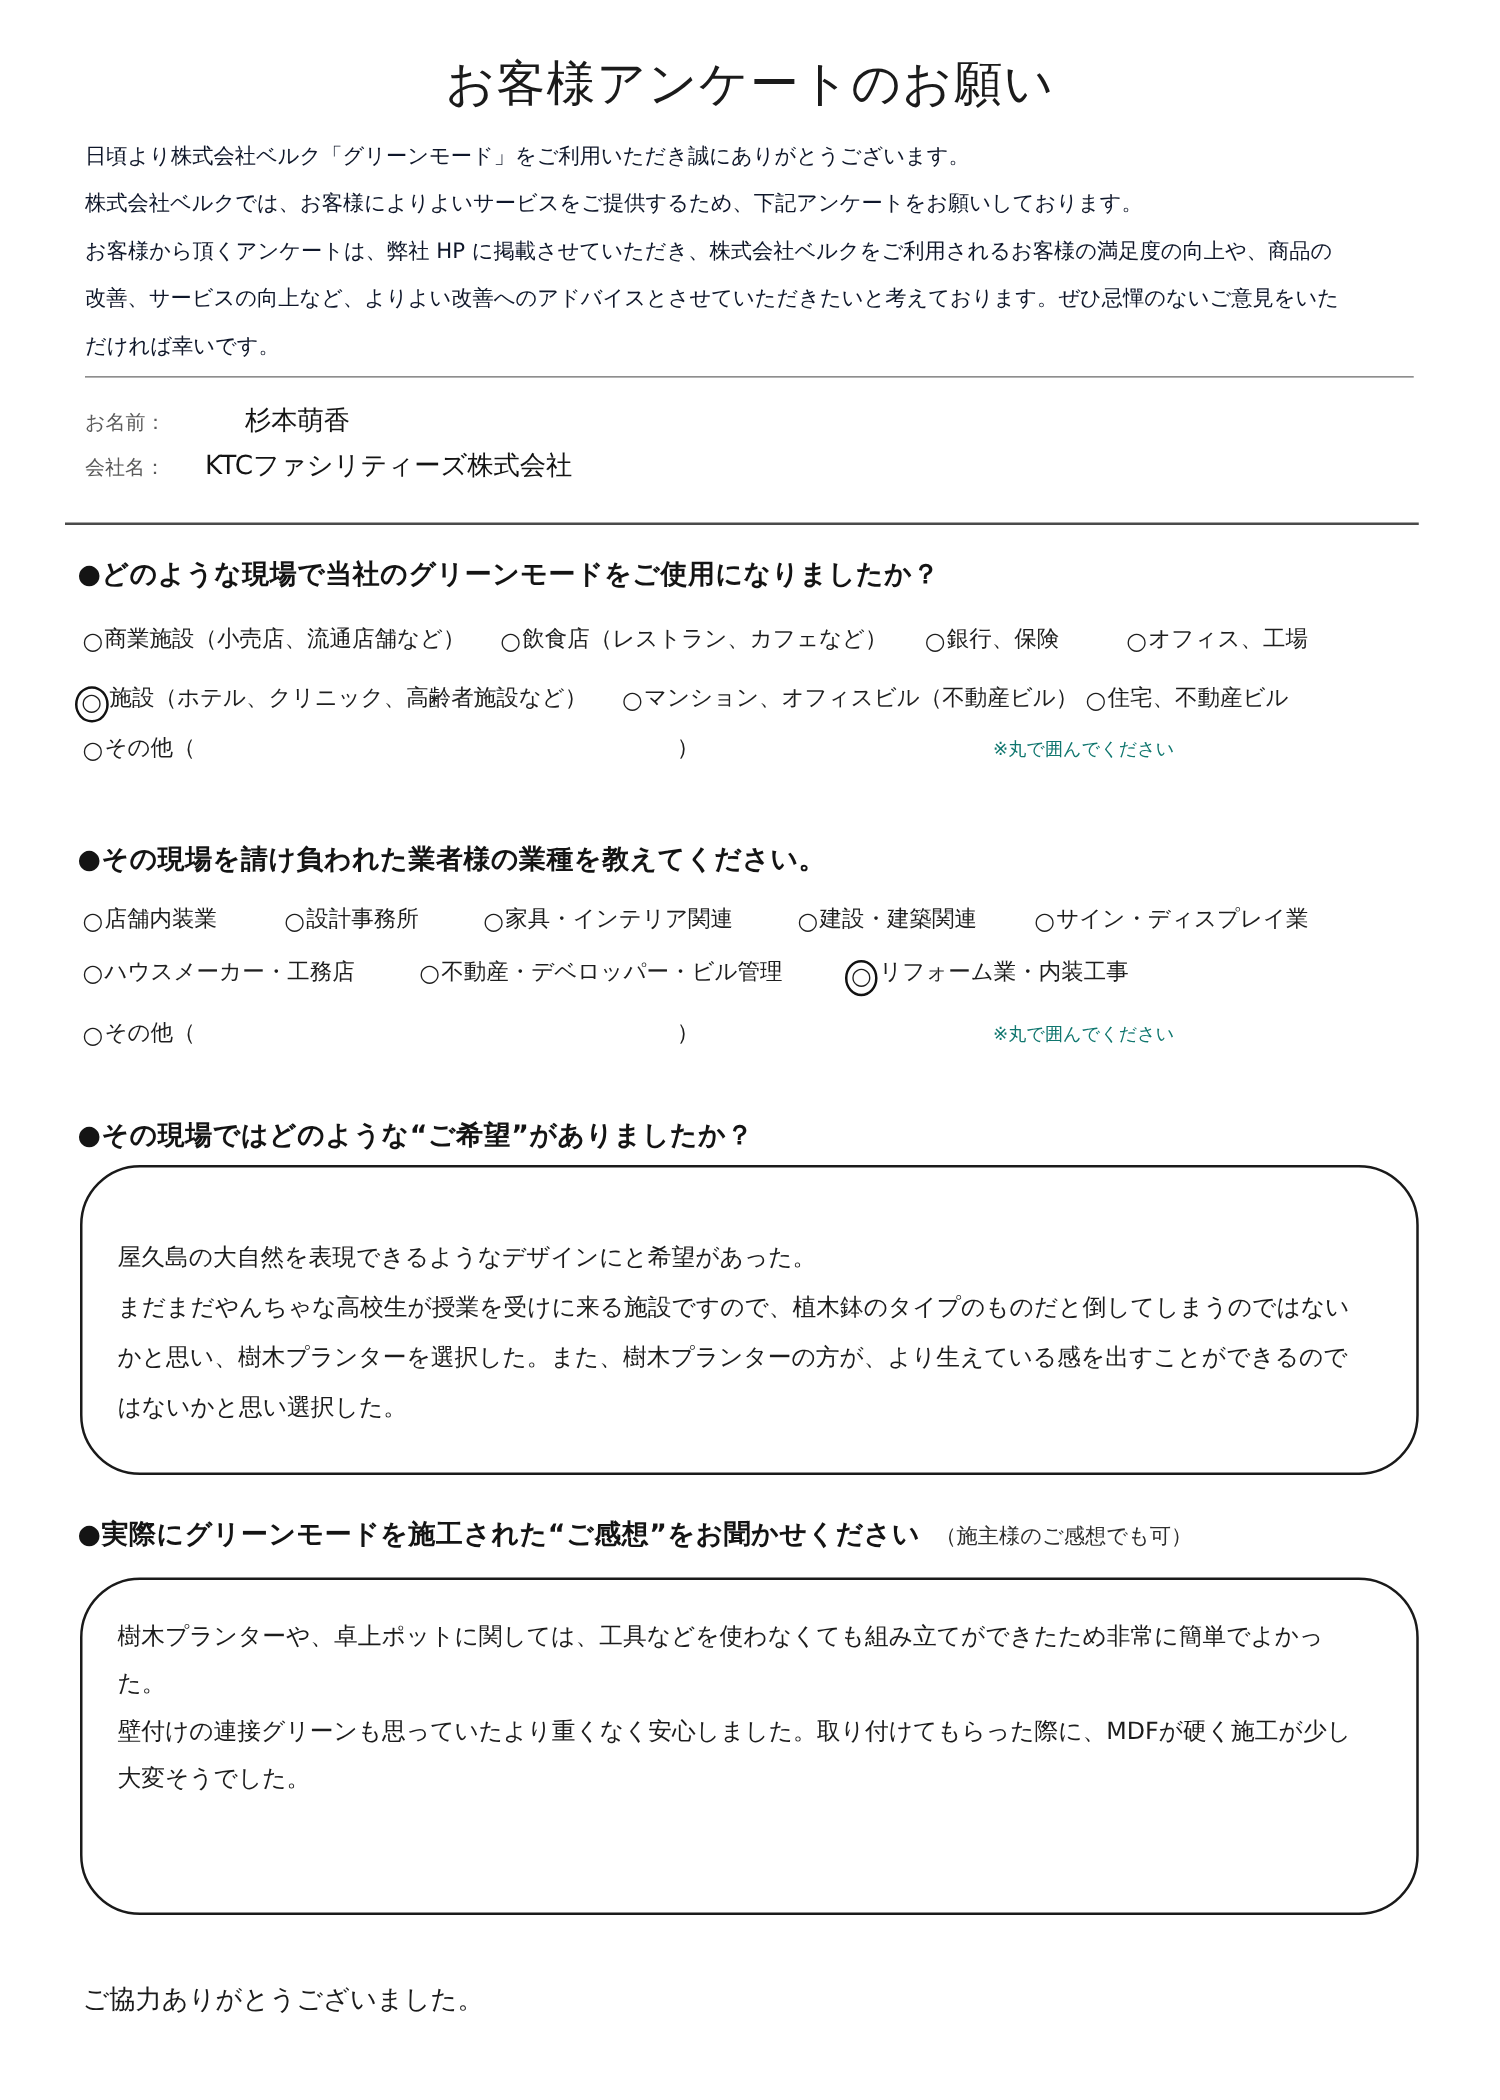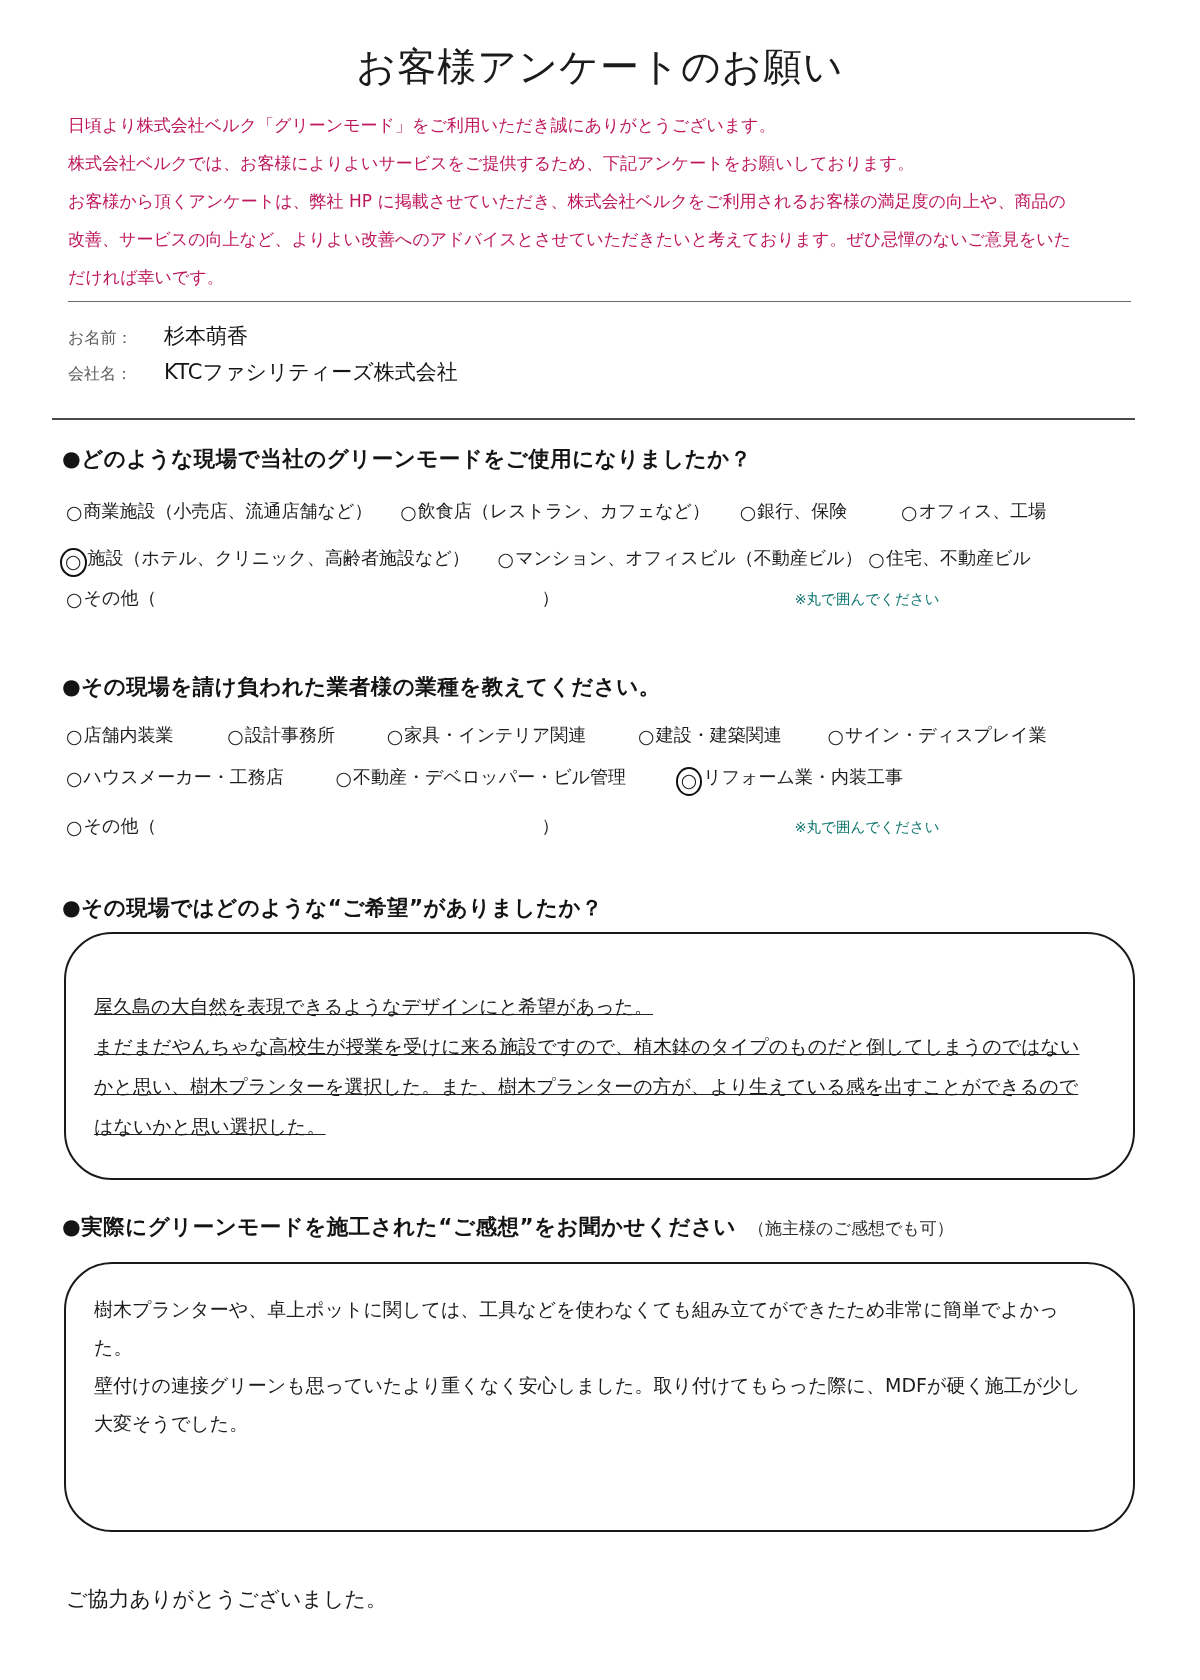--- a/index.html
+++ b/index.html
@@ -9,28 +9,28 @@
     background:#ffffff;
     font-family:"DejaVu Sans","Liberation Sans",sans-serif;
     color:#1e1e1e;
     overflow:hidden;
   }
   .title {
     position:absolute; top:40px; left:0; width:100%;
     text-align:center; font-size:39px; color:#1b1b1b; letter-spacing:1px;
   }
   .intro { position:absolute; top:106px; left:68px; width:1005px; }
-  .intro p { margin:0; font-size:17px; line-height:38px; color:#be185d; }
+  .intro p { margin:0; font-size:17px; line-height:38px; color:#0f172a; }
   .divider { position:absolute; border:none; margin:0; }
   .divider-1 { left:68px; top:301px; width:1063px; border-top:1.5px solid #6a6a6a; }
   .divider-2 { left:52px; top:418px; width:1083px; border-top:2.5px solid #4a4a4a; }
   .field-row { position:absolute; left:68px; display:flex; align-items:baseline; }
   .field-row .flabel { font-size:16px; color:#5a5a5a; width:88px; }
   .field-row .fvalue { font-size:21px; color:#141414; margin-left:8px; }
-  .row-name { top:322px; }
+  .row-name { top:322px;gap:32px; }
   .row-company { top:358px; }
   .q-heading {
     position:absolute; left:62px;
     font-size:21.5px; font-weight:600; color:#141414; letter-spacing:0.5px;
     white-space:nowrap;
   }
   .q-heading .sub { font-size:17px; font-weight:400; color:#2e2e2e; margin-left:12px; letter-spacing:0; }
   .opt-row { position:absolute; left:66px; white-space:nowrap; font-size:18px; color:#1e1e1e; }
   .opt { display:inline-block; }
   .circ { display:inline-block; font-size:19px; line-height:1; vertical-align:-2px; margin-right:1px; }
@@ -39,21 +39,21 @@
     padding:2px 3px 4px 3px; margin:-4px 1px -4px -6px; vertical-align:-4px;
   }
   .paren-gap { display:inline-block; width:385px; }
   .note { font-size:14.5px; color:#0f766e; margin-left:235px; }
   .answer-box {
     position:absolute; left:64px; width:1071px;
     border:2px solid #1a1a1a; border-radius:48px;
     background:#ffffff; box-sizing:border-box;
   }
   .answer-box p { margin:0; font-size:19px; color:#1c1c1c; }
-  .box-q3 { top:932px; height:248px; padding:52px 42px 0 28px;text-decoration:underline; }
+  .box-q3 { top:932px; height:248px; padding:52px 42px 0 28px; }
   .box-q3 p { line-height:40px; }
   .box-q4 { top:1262px; height:270px; padding:26px 42px 0 28px; }
   .box-q4 p { line-height:38px; }
   .closing { position:absolute; left:66px; top:1585px; font-size:21px; color:#1b1b1b; }
   .h-q1 { top:444px; } .h-q2 { top:672px; } .h-q3 { top:893px; } .h-q4 { top:1212px; }
   .q1-r1 { top:499px; } .q1-r2 { top:546px; } .q1-r3 { top:586px; }
   .q2-r1 { top:723px; } .q2-r2 { top:765px; } .q2-r3 { top:814px; }
 </style>
 </head>
 <body>

